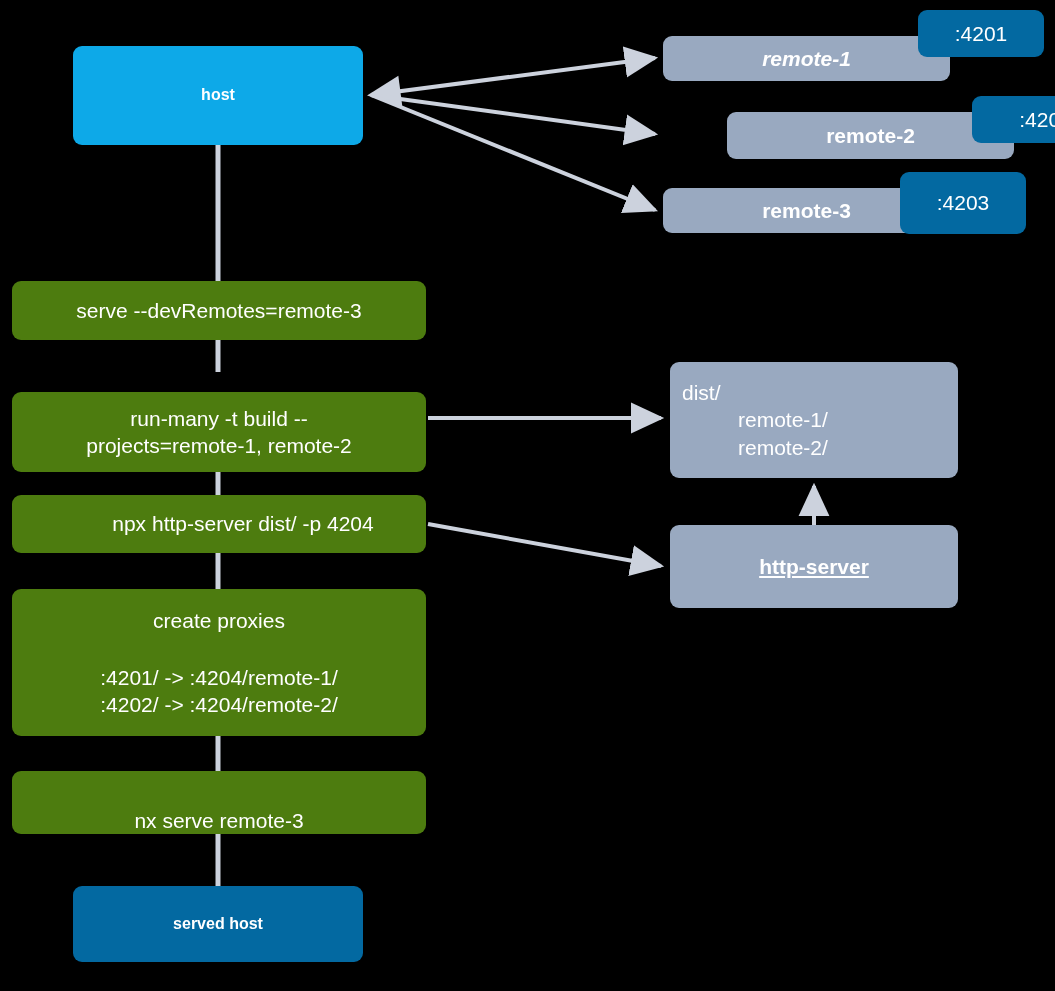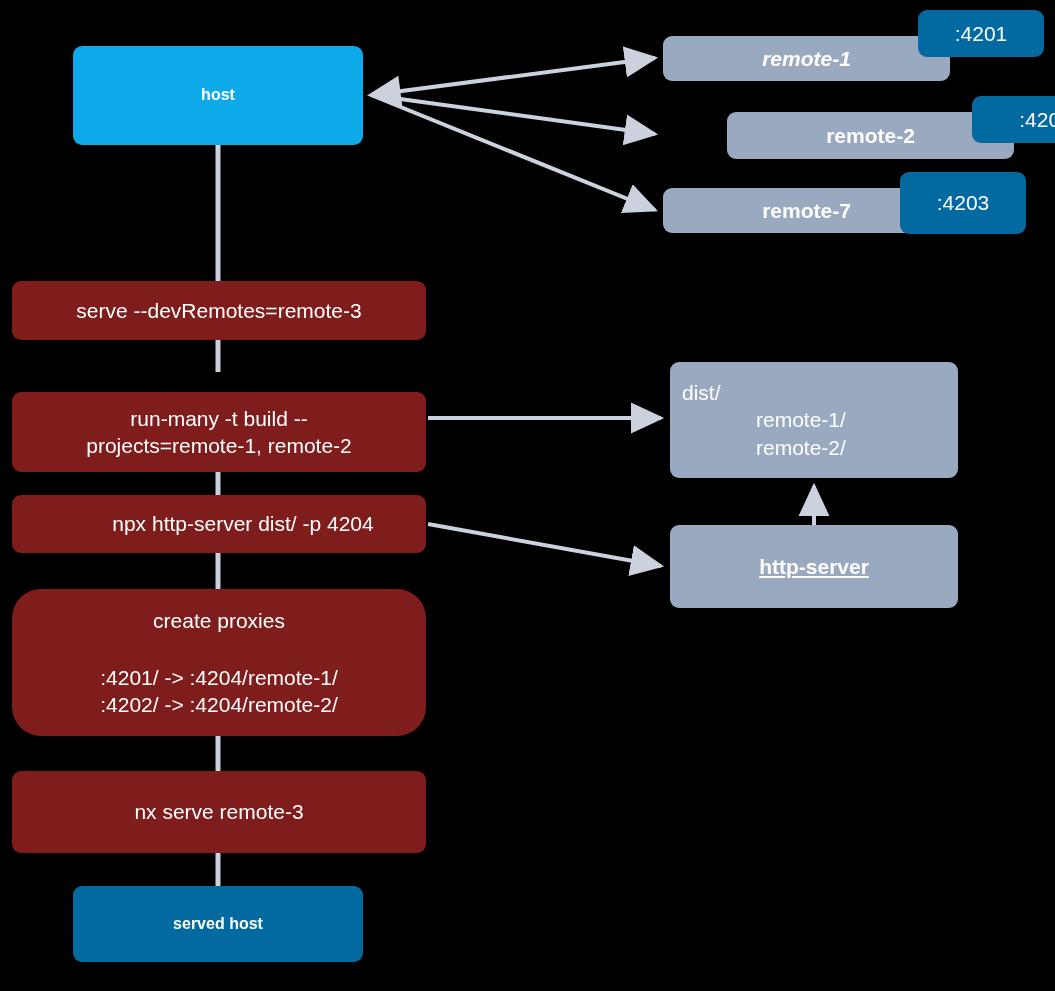--- a/index.html
+++ b/index.html
@@ -2,28 +2,28 @@
 <html><head>
 <meta charset="utf-8">
 <style>
   html,body{margin:0;padding:0;background:#000;}
   #stage{position:relative;width:1055px;height:991px;background:#000;
          font-family:"Liberation Sans","DejaVu Sans",sans-serif;overflow:hidden;}
   .node{position:absolute;box-sizing:border-box;border-radius:9px;
         display:flex;align-items:center;justify-content:center;
         text-align:center;color:#ffffff;line-height:1.30;}
   .cyan{background:#0da9e8;}
-  .green{background:#7f1d1d;}
+  .green{background:#4d7c0f;}
   .gray{background:#99a9c0;}
   .royal{background:#0369a1;}
   .bold{font-weight:bold;}
   .t21{font-size:21px;}
   .t22{font-size:16px;}
   .leftcol{display:block;text-align:left;width:100%;padding-left:12px;box-sizing:border-box;}
-  .indent{padding-left:46px;display:block;margin-left:40px;}
+  .indent{padding-left:68px;display:block;}
   svg.edges{position:absolute;left:0;top:0;width:1055px;height:991px;
             pointer-events:none;overflow:visible;}
 </style>
 </head>
 <body>
 
 <div id="stage">
 
   <svg class="edges" viewBox="0 0 1055 991" xmlns="http://www.w3.org/2000/svg">
     <defs>
@@ -81,21 +81,21 @@
     <span>host</span>
   </div>
 
   <div class="node gray bold t21" style="left:663px;top:36px;width:287px;height:45px;font-style:italic;">
     <span>remote-1</span>
   </div>
   <div class="node gray bold t21" style="left:683px;top:112px;width:287px;height:47px;margin-left:44px;">
     <span>remote-2</span>
   </div>
   <div class="node gray bold t21" style="left:663px;top:188px;width:287px;height:45px;">
-    <span>remote-7</span>
+    <span>remote-3</span>
   </div>
 
   <div class="node royal t21" style="left:918px;top:10px;width:126px;height:47px;">
     <span>:4201</span>
   </div>
   <div class="node royal t21" style="left:972px;top:96px;width:147px;height:47px;">
     <span>:4202</span>
   </div>
   <div class="node royal t21" style="left:900px;top:172px;width:126px;height:62px;">
     <span>:4203</span>
@@ -107,27 +107,27 @@
 
   <div class="node green t21" style="left:12px;top:372px;width:414px;height:80px;flex-direction:column;margin-top:20px;">
     <span>run-many -t build --</span>
     <span>projects=remote-1, remote-2</span>
   </div>
 
   <div class="node green t21" style="left:12px;top:495px;width:414px;height:58px;padding-left:48px;">
     <span>npx http-server dist/ -p 4204</span>
   </div>
 
-  <div class="node green t21" style="left:12px;top:589px;width:414px;height:147px;flex-direction:column;border-radius:29px;">
+  <div class="node green t21" style="left:12px;top:589px;width:414px;height:147px;flex-direction:column;">
     <span style="margin-bottom:30px;">create proxies</span>
     <span>:4201/ -&gt; :4204/remote-1/</span>
     <span>:4202/ -&gt; :4204/remote-2/</span>
   </div>
 
-  <div class="node green t21" style="left:12px;top:771px;width:414px;height:82px;">
+  <div class="node green t21" style="left:12px;top:771px;width:414px;height:63px;align-items:flex-end;">
     <span>nx serve remote-3</span>
   </div>
 
   <div class="node gray t21" style="left:670px;top:362px;width:288px;height:116px;
               flex-direction:column;align-items:flex-start;justify-content:center;">
     <span class="leftcol">dist/</span>
     <span class="leftcol indent">remote-1/</span>
     <span class="leftcol indent">remote-2/</span>
   </div>
 

